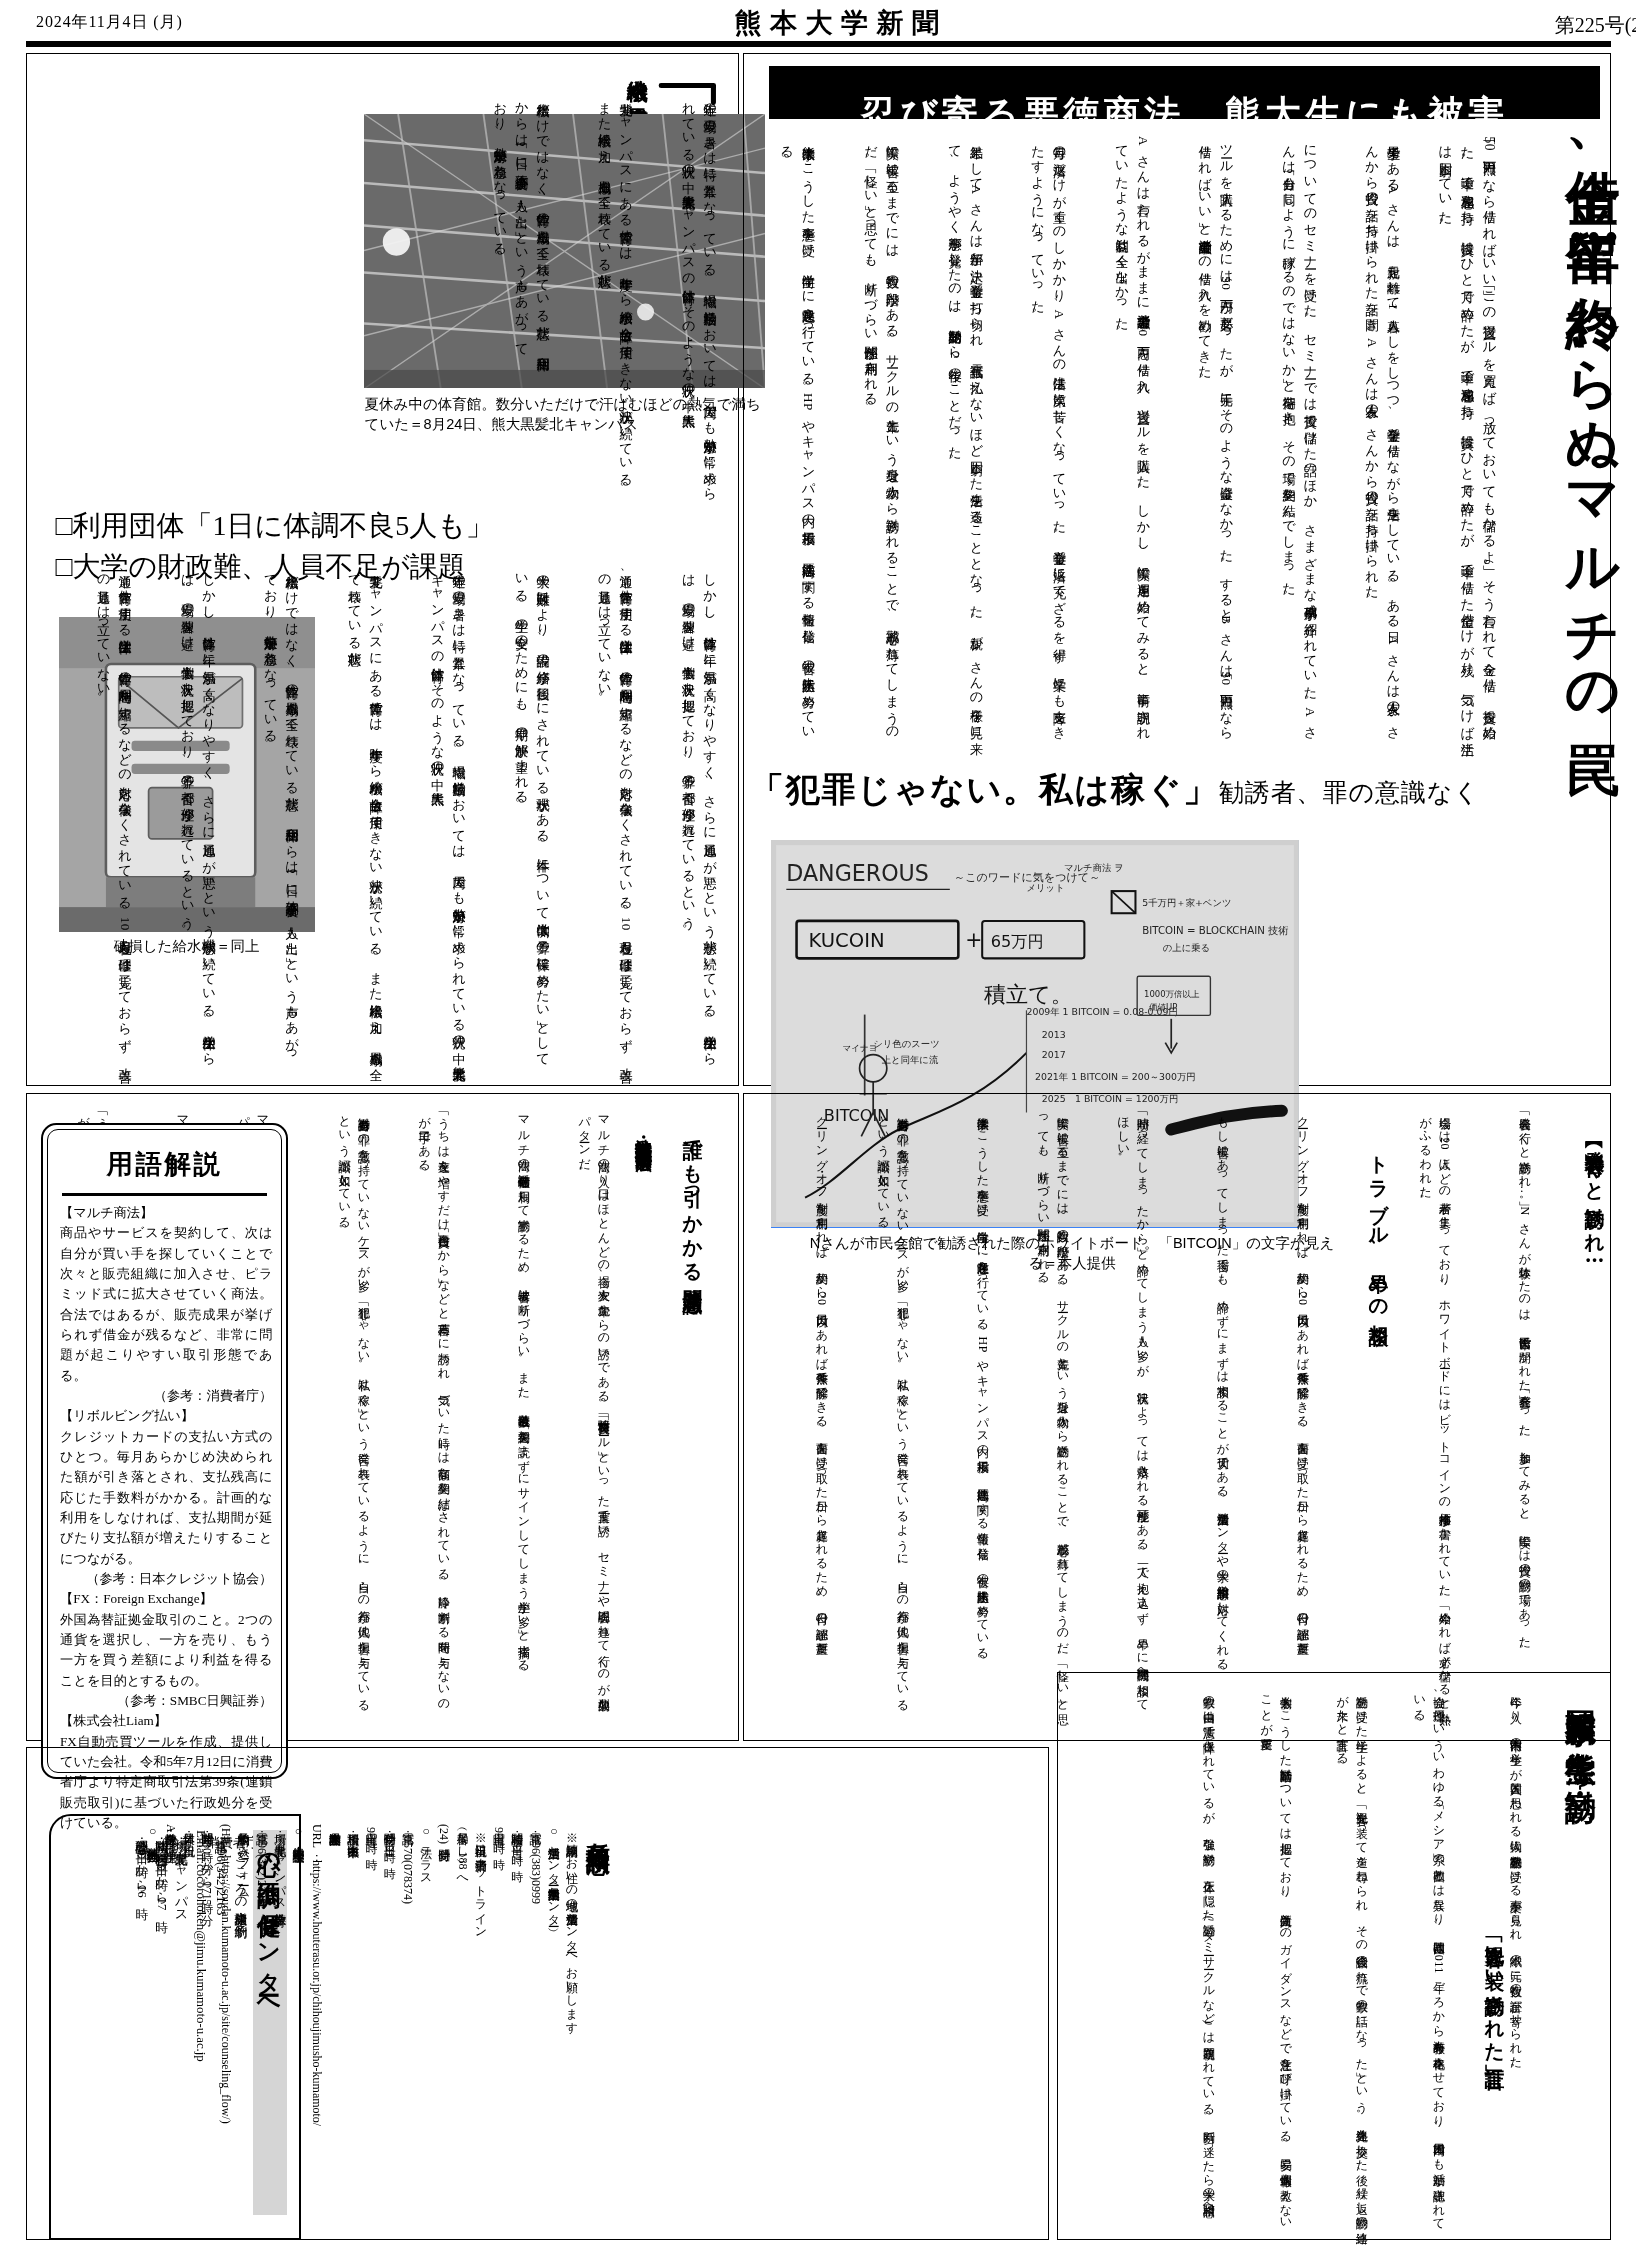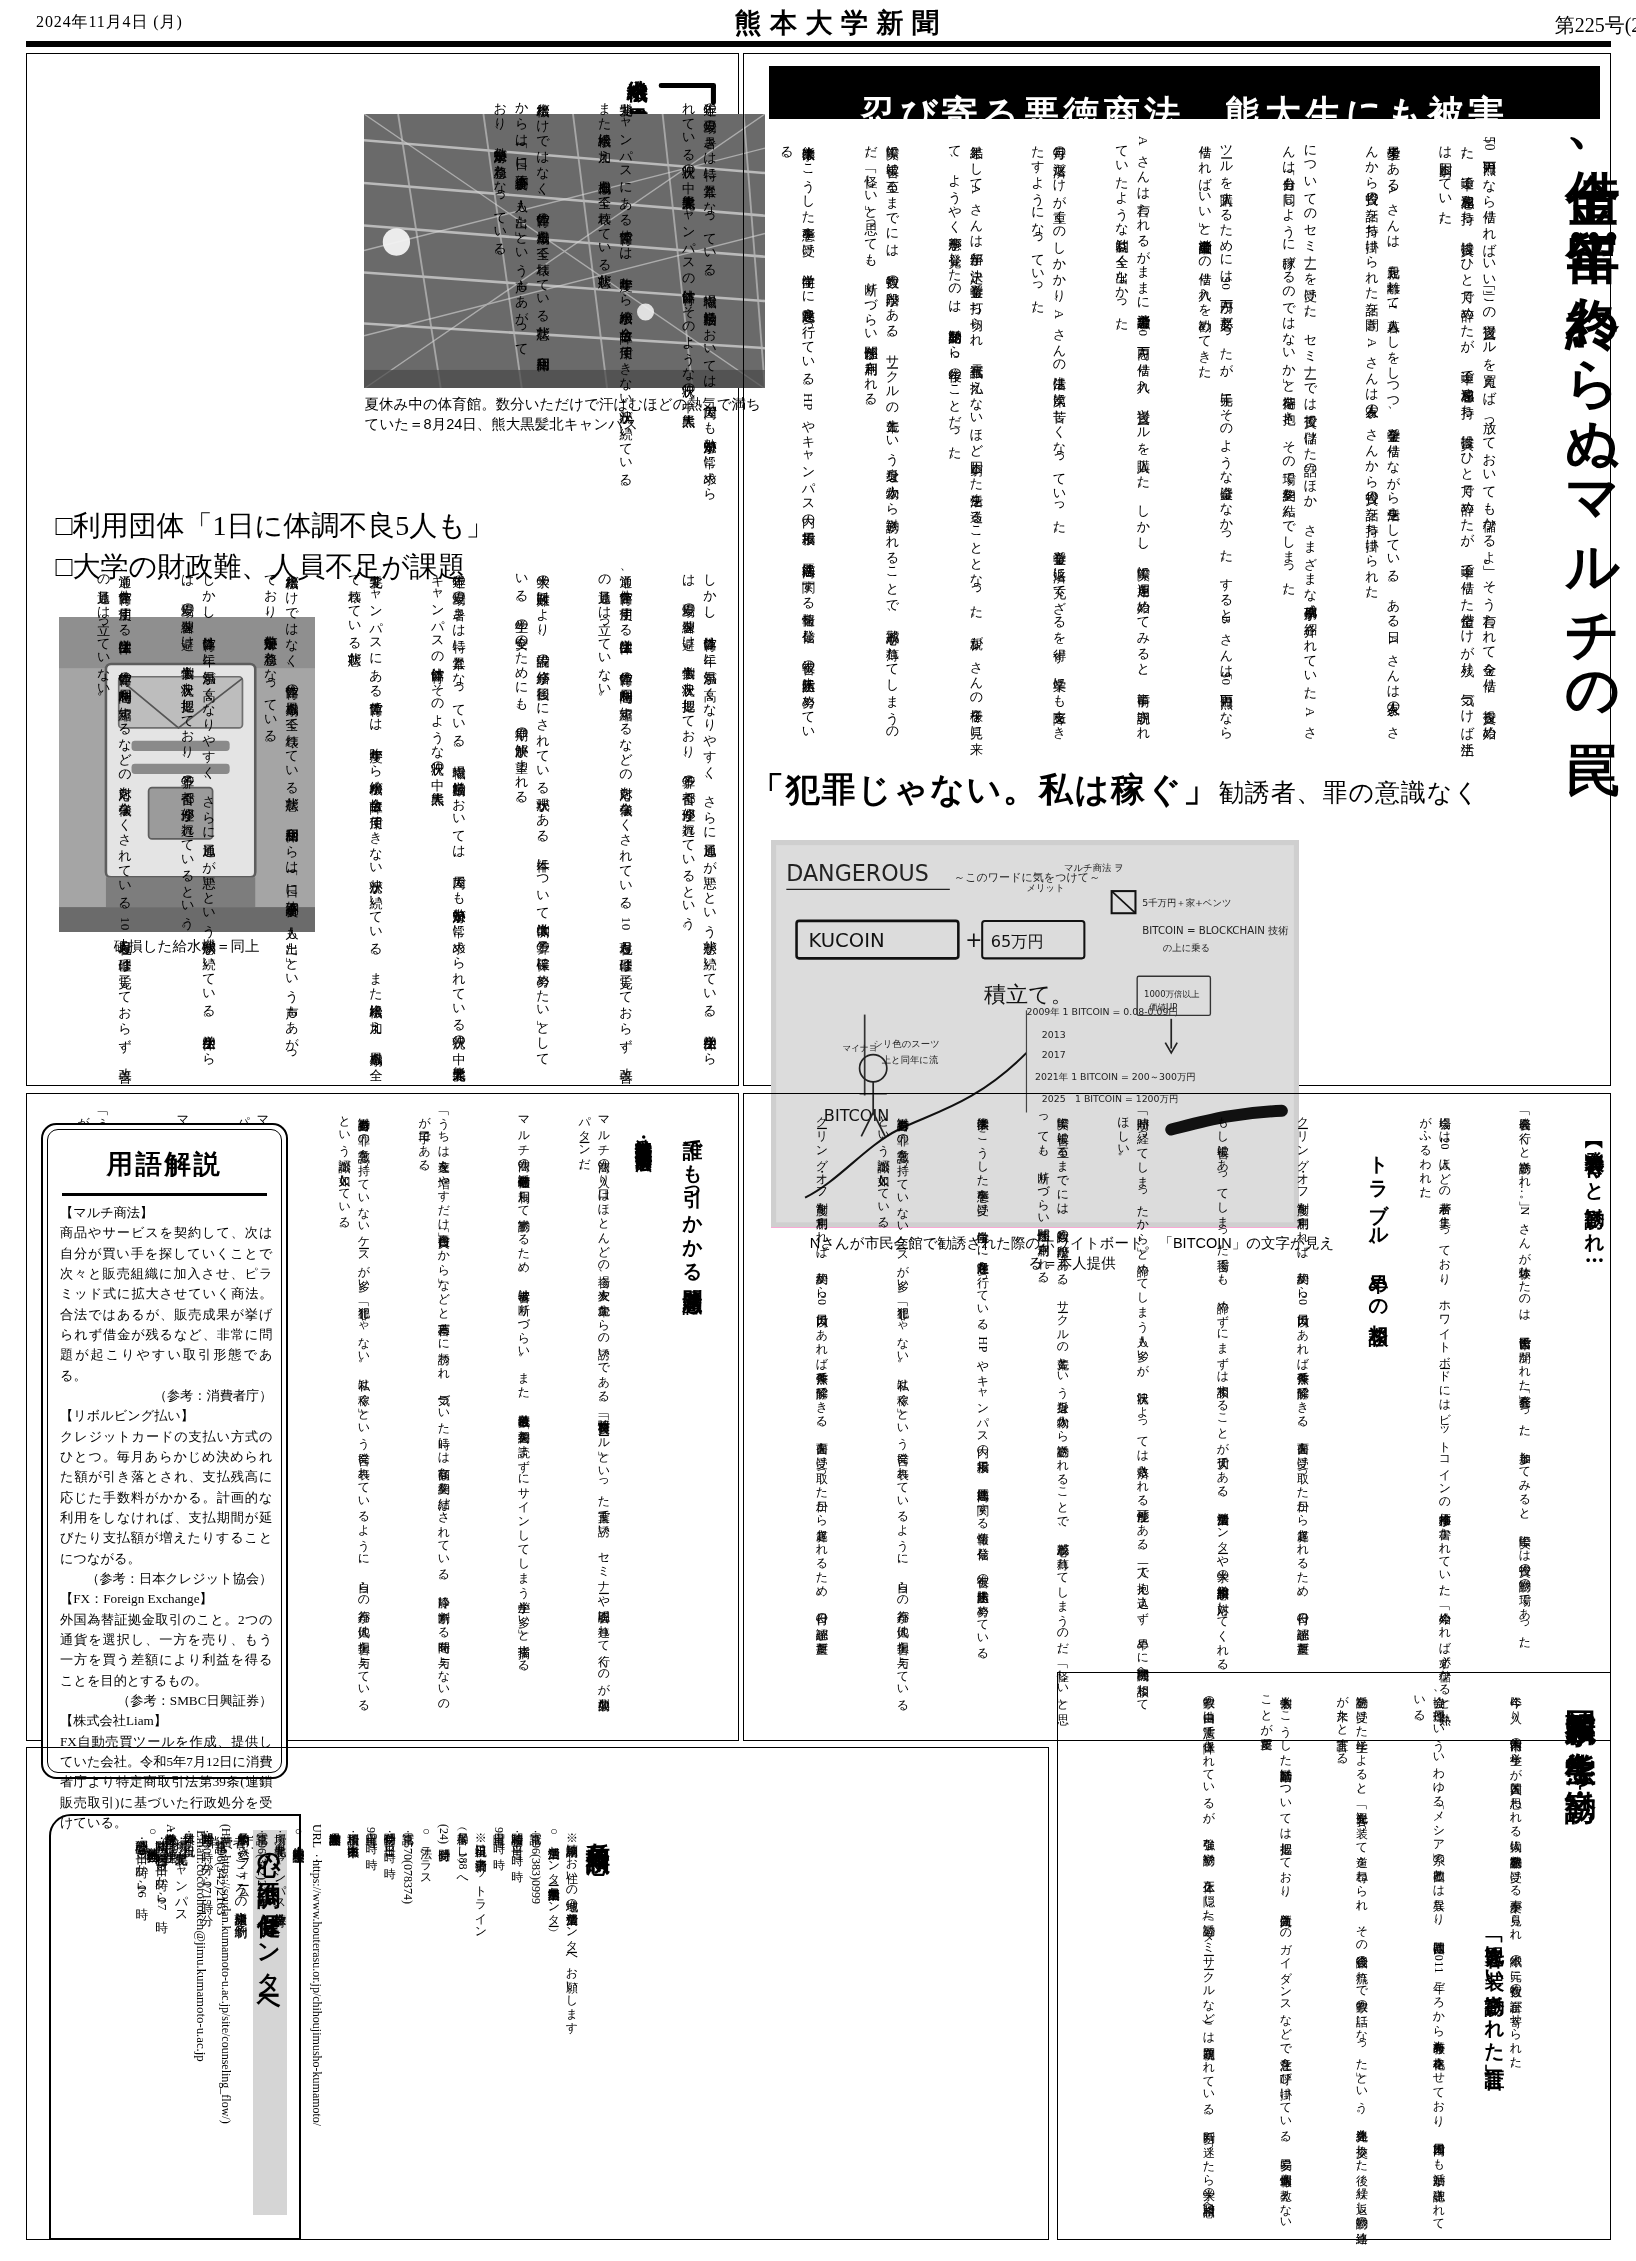--- a/index.html
+++ b/index.html
@@ -204,21 +204,21 @@
   }
 
   
   .vhead{
     font-size:19.6px;font-weight:bold;letter-spacing:1.7px;
     font-family:"DejaVu Serif",serif;line-height:1.1;
   }
   .vhead-sm{font-size:17px;font-weight:bold;letter-spacing:0.9px;font-family:"DejaVu Serif",serif;}
 
   
-  .wb{background:#f9a8d4;position:relative;}
+  .wb{background:#3b82f6;position:relative;}
   .wb svg{position:absolute;inset:0;}
 
   
   .gymbg{position:absolute;inset:0;background:linear-gradient(160deg,#6f6f6f 0%,#8e8e8e 40%,#5e5e5e 100%);}
   .cooler-bg{position:absolute;inset:0;background:linear-gradient(180deg,#b7b7b7 0%,#9a9a9a 55%,#7e7e7e 100%);}
 </style>
 </head>
 <body>
 
 <div class="page">

